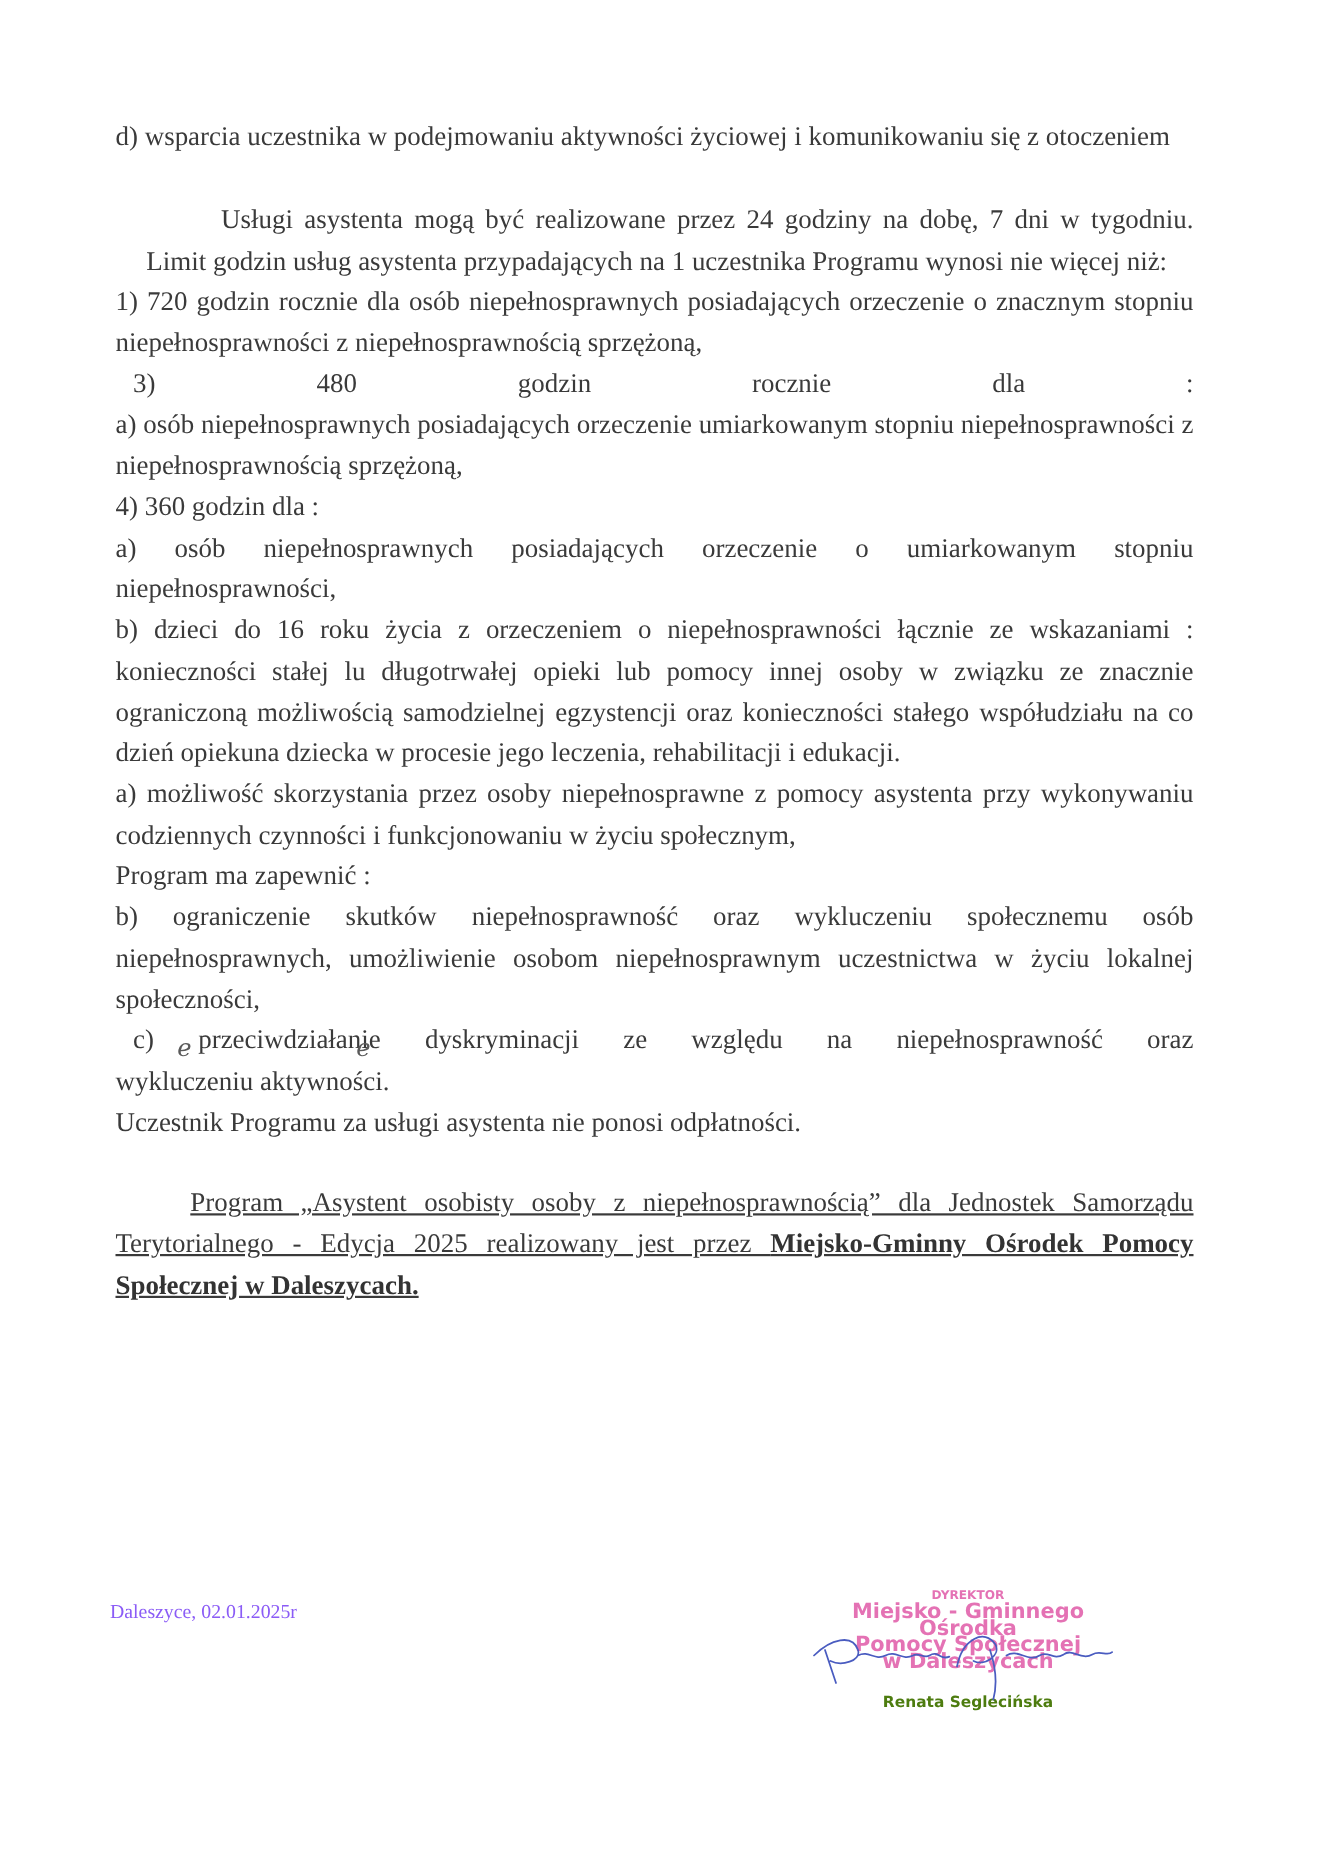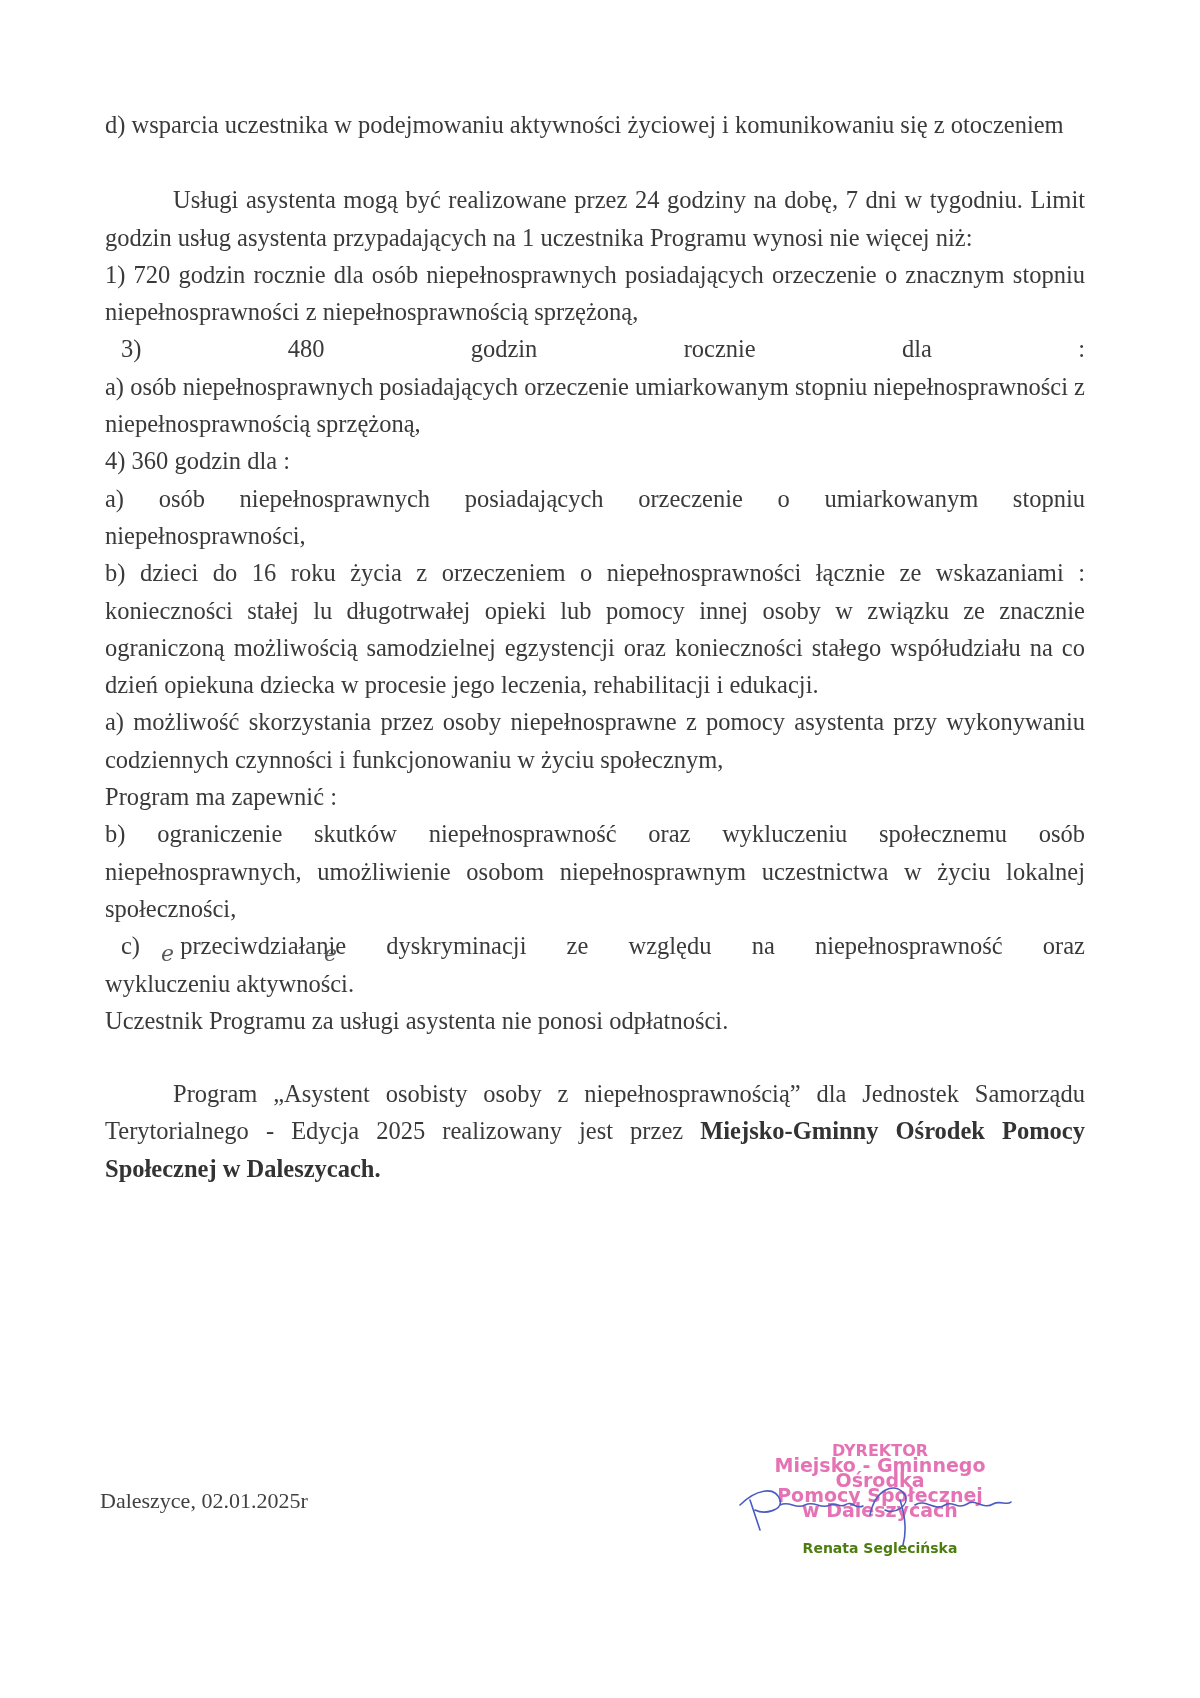--- a/index.html
+++ b/index.html
@@ -26,63 +26,63 @@
     .p {
       margin: 0;
       text-align: justify;
       text-align-last: left;
     }
     .justify-last {
       text-align-last: justify;
       margin-left: 16px;
     }
     .indent { text-indent: 68px; }
-    .gap-before { margin-top: 38px; }
-    .gap-before-lg { margin-top: 36px; }
+    .gap-before { margin-top: 38px; margin-left: 28px; }
+    .gap-before-lg { margin-top: 36px; text-decoration: underline; }
     .bold { font-weight: bold; color: #333; }
     .hand {
       position: relative;
       display: inline-block;
     }
     .hand-e {
       position: absolute;
       top: -22px;
       left: 50%;
       transform: translateX(-50%);
       font-family: "DejaVu Serif", serif;
       font-style: italic;
       font-size: 22px;
       color: #5a5a5a;
       line-height: 1;
     }
     .date {
       position: absolute;
       left: 100px;
-      top: 1488px;
-      font-size: 22px;
-      color: #404040;
+      top: 1455px;
+      font-size: 18px;
+      color: #8b5cf6;
     }
     .stamp {
       position: absolute;
       left: 740px;
       top: 1443px;
       width: 280px;
       height: 120px;
       font-family: "DejaVu Sans", sans-serif;
       color: #e05aa8;
       font-weight: bold;
       text-align: center;
     }
     .stamp-line {
       display: block;
       font-size: 19px;
       line-height: 15px;
       opacity: 0.85;
     }
-    .stamp-title { font-size: 16px; }
+    .stamp-title { font-size: 11px; }
     .stamp-name {
       display: block;
       font-size: 14px;
       margin-top: 22px;
       color: #4d7c0f;
     }
     .signature {
       position: absolute;
       left: 735px;
       top: 1460px;

